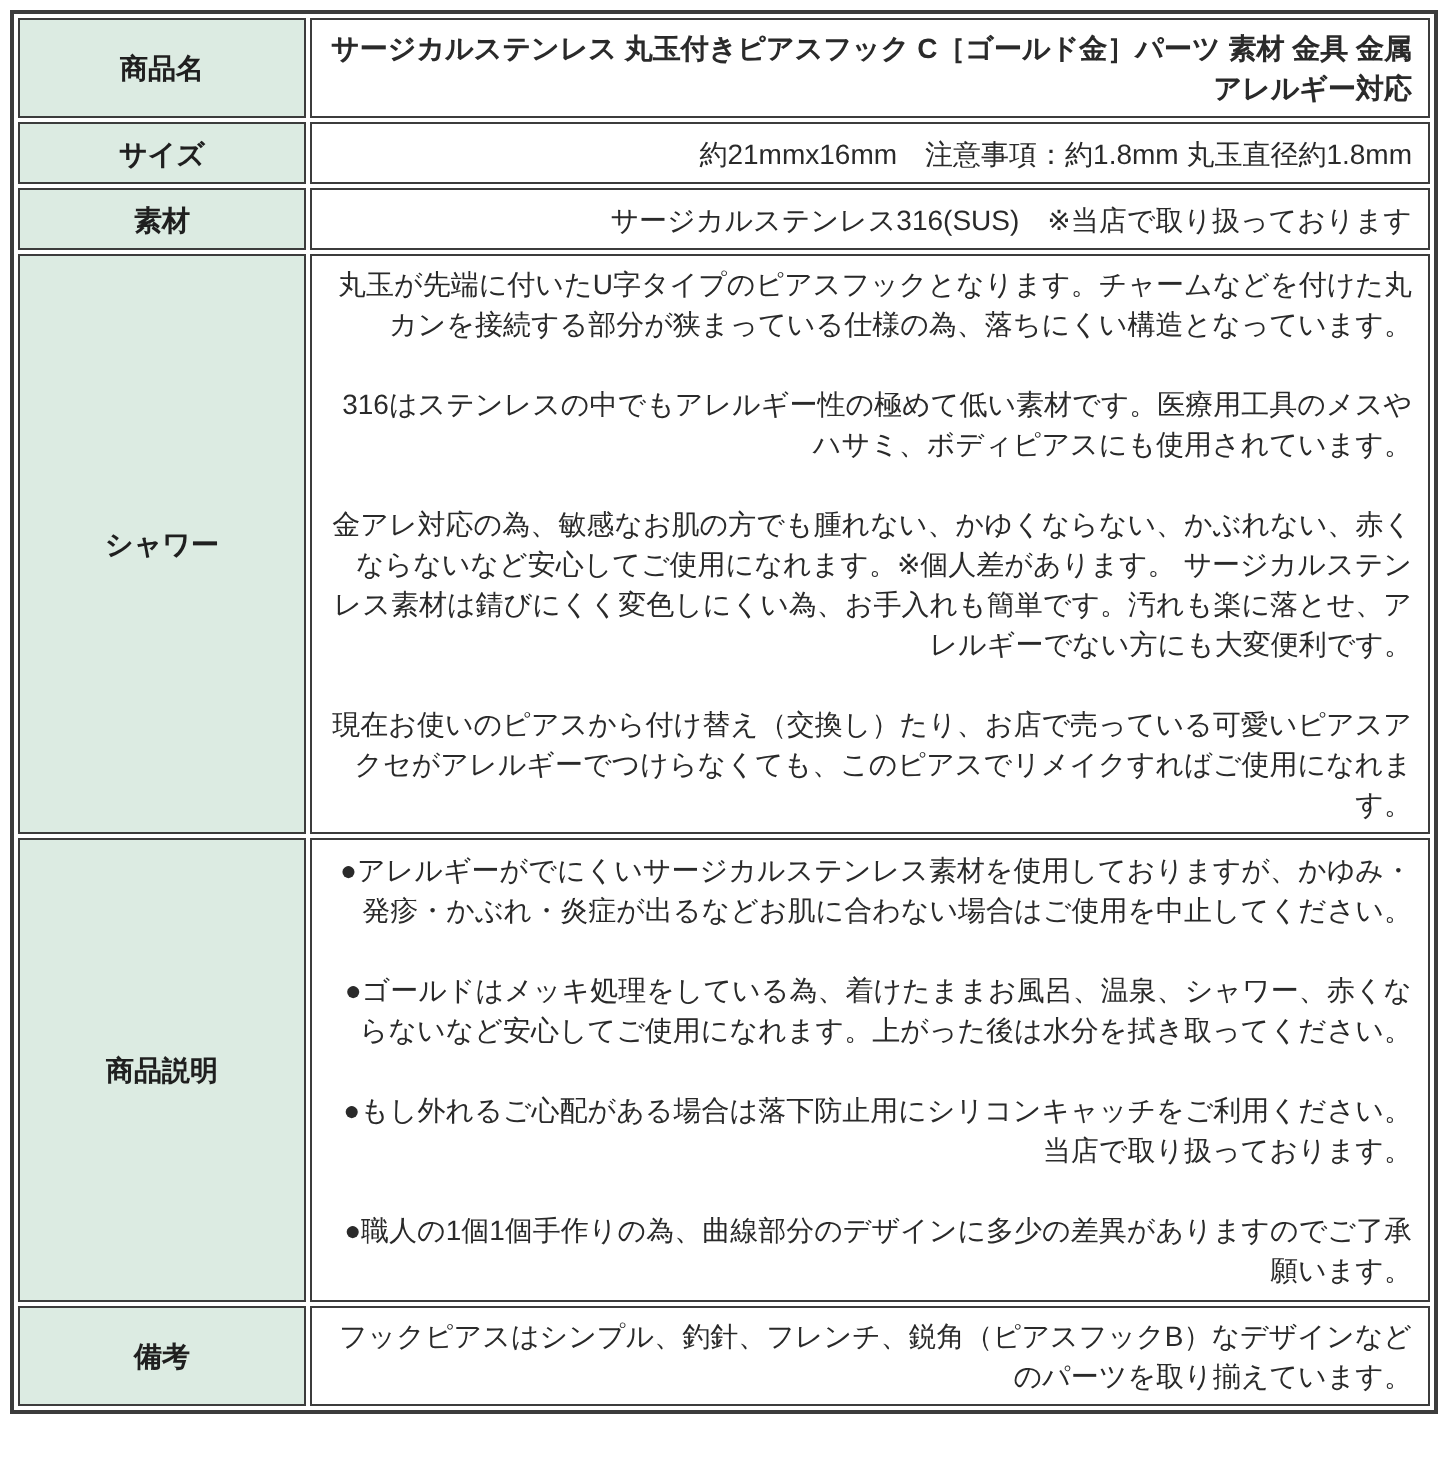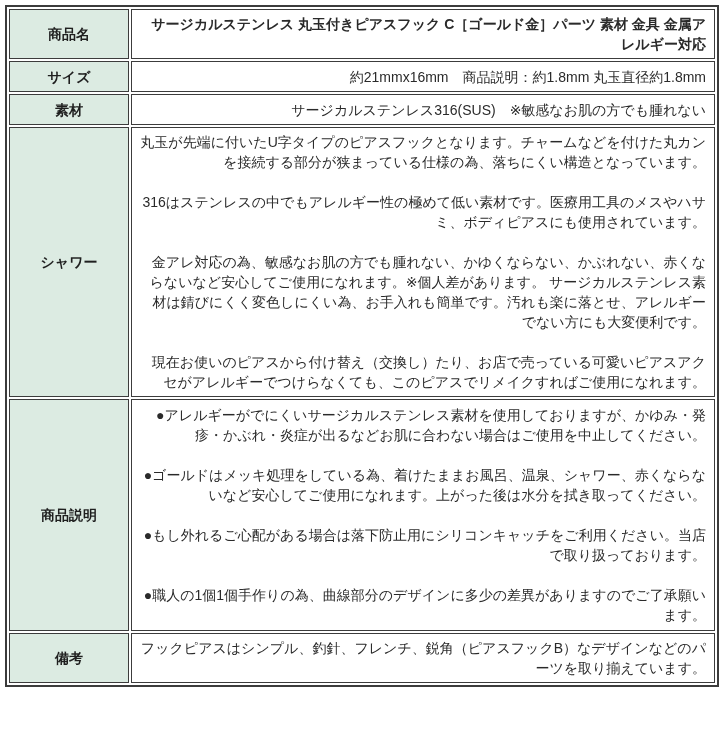--- a/index.html
+++ b/index.html
@@ -20,21 +20,21 @@
       width: 714px;
       border-collapse: separate;
       border-spacing: 2px;
       border: 2px solid #3c3c3c;
       background: #ffffff;
       table-layout: fixed;
       font-size: 14px;
       line-height: 20px;
     }
     table.spec-table th {
-      width: 120px;
+      width: 144px;
       background: #dcebe2;
       border: 1px solid #3c3c3c;
       font-weight: bold;
       text-align: center;
       vertical-align: middle;
       padding: 4px 6px;
       box-sizing: border-box;
       font-size: 14px;
       color: #1f1f1f;
     }
@@ -63,25 +63,25 @@
 
 <div class="page">
   <table class="spec-table">
     <tbody>
       <tr class="r0">
         <th>商品名</th>
         <td class="bold-content">サージカルステンレス 丸玉付きピアスフック C［ゴールド金］パーツ 素材 金具 金属アレルギー対応</td>
       </tr>
       <tr class="r1">
         <th>サイズ</th>
-        <td>約21mmx16mm　商品説明：約1.8mm 丸玉直径約1.8mm</td>
+        <td>約21mmx16mm　注意事項：約1.8mm 丸玉直径約1.8mm</td>
       </tr>
       <tr class="r2">
         <th>素材</th>
-        <td>サージカルステンレス316(SUS)　※敏感なお肌の方でも腫れない</td>
+        <td>サージカルステンレス316(SUS)　※当店で取り扱っております</td>
       </tr>
       <tr class="r4">
         <th>シャワー</th>
         <td>丸玉が先端に付いたU字タイプのピアスフックとなります。チャームなどを付けた丸カンを接続する部分が狭まっている仕様の為、落ちにくい構造となっています。
 
 316はステンレスの中でもアレルギー性の極めて低い素材です。医療用工具のメスやハサミ、ボディピアスにも使用されています。
 
 金アレ対応の為、敏感なお肌の方でも腫れない、かゆくならない、かぶれない、赤くならないなど安心してご使用になれます。※個人差があります。 サージカルステンレス素材は錆びにくく変色しにくい為、お手入れも簡単です。汚れも楽に落とせ、アレルギーでない方にも大変便利です。
 
 現在お使いのピアスから付け替え（交換し）たり、お店で売っている可愛いピアスアクセがアレルギーでつけらなくても、このピアスでリメイクすればご使用になれます。</td>

